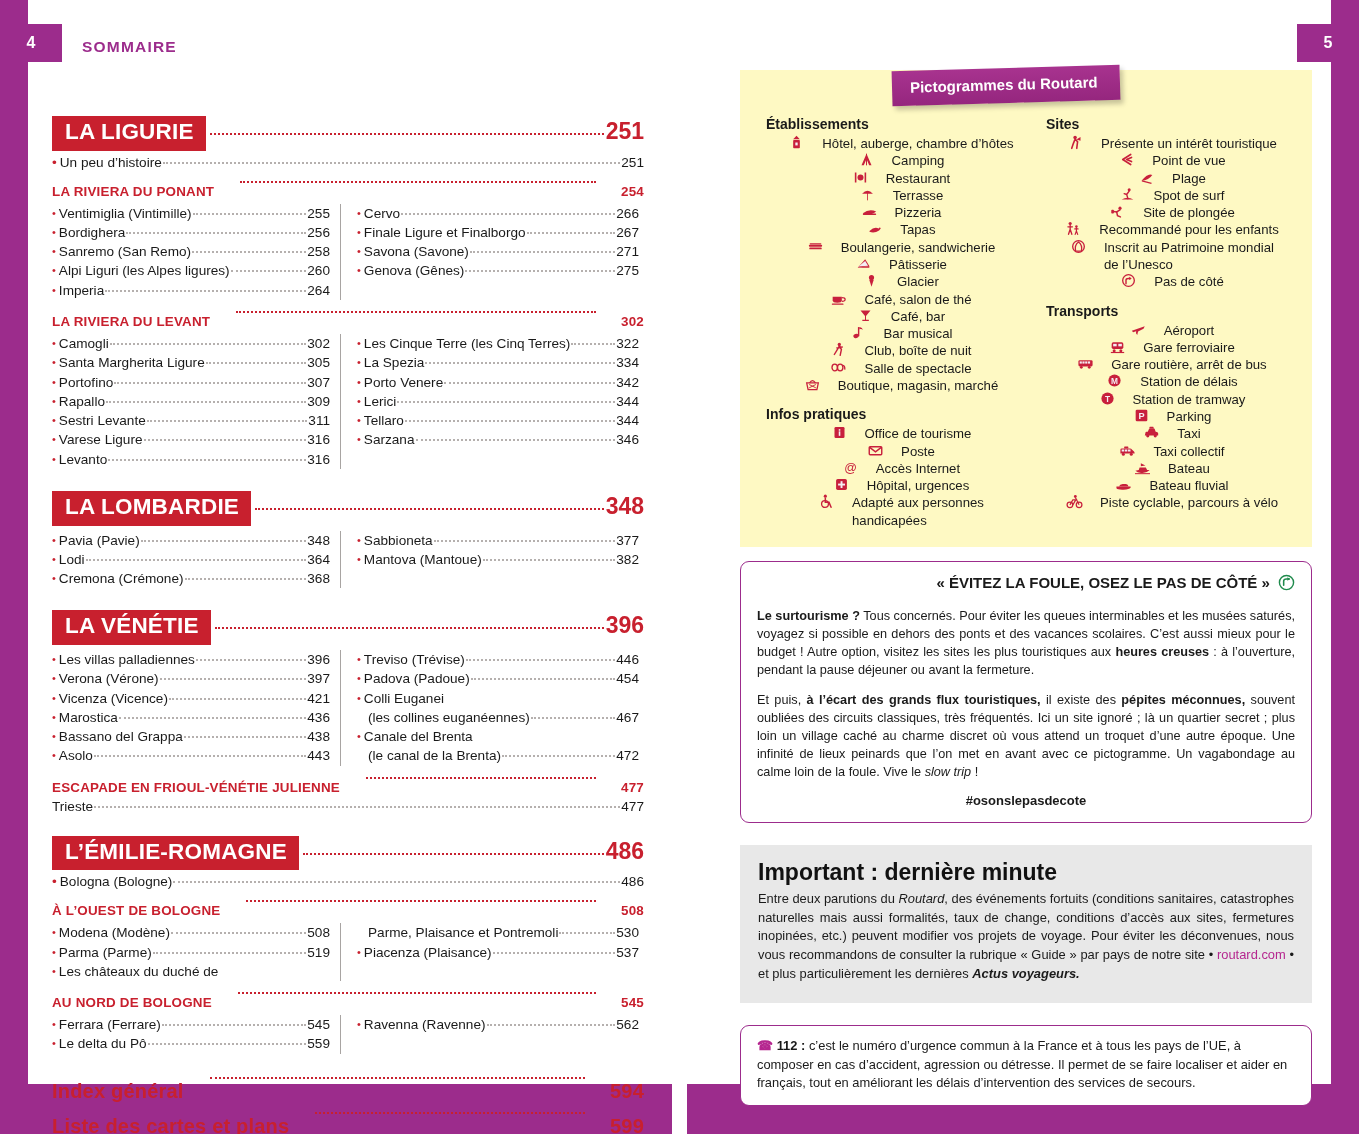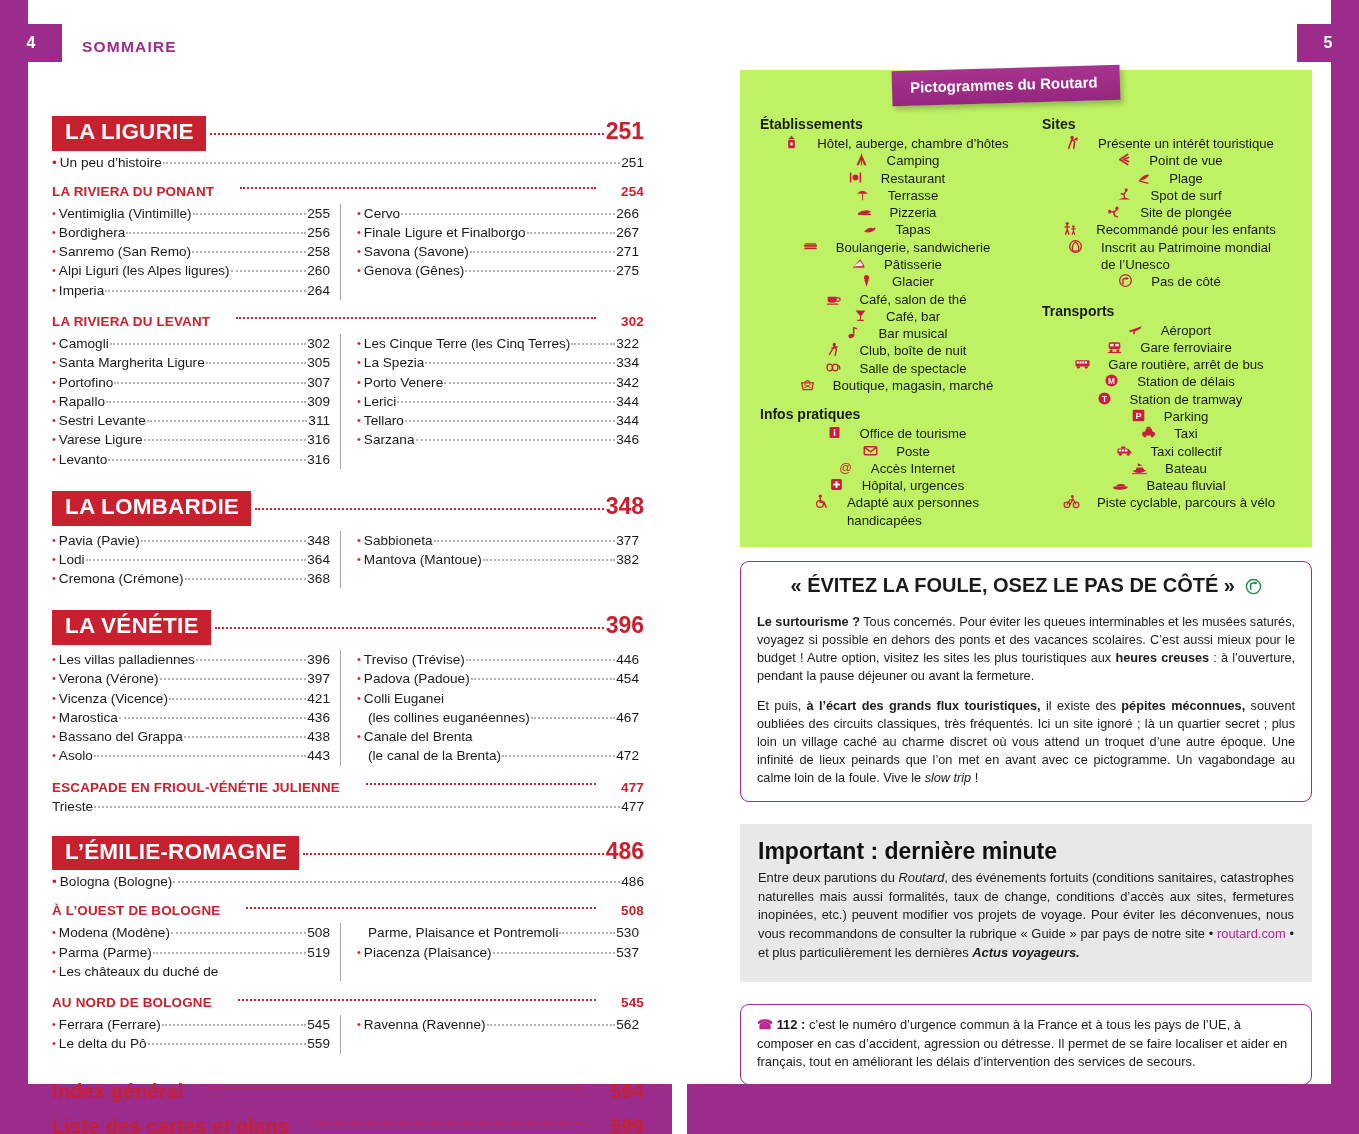--- a/index.html
+++ b/index.html
@@ -41,21 +41,21 @@
   .band .leader{flex:1;margin:0 2px 0 4px;}
   .band-page{color:#c8202e;font-size:23px;font-weight:bold;}
 
   .leader{
     border-bottom:2px dotted #b5b0ae;
     position:relative;top:-4px;height:0;
   }
   .leader.red{border-bottom-color:#c8202e;}
 
   .subhead{
-    display:flex;align-items:center;
+    display:flex;align-items:flex-start;
     color:#c8202e;font-size:13.4px;font-weight:bold;letter-spacing:.2px;
     margin-top:14px;margin-bottom:2px;gap:24px;
   }
   .subhead .txt{white-space:nowrap;}
   .subhead .leader{flex:1;margin:0 1px 0 2px;top:-3px;}
   .subhead .pg{font-weight:bold;}
 
   .single-row{
     display:flex;align-items:baseline;
     font-size:13.6px;color:#1a1a1a;margin:4px 0 0 0;
@@ -87,22 +87,22 @@
   .ribbon{
     position:absolute;left:152px;top:-2px;z-index:3;
     background:linear-gradient(180deg,#a8338f 0%,#95267e 100%);
     color:#fff;font-size:15px;font-weight:bold;
     padding:8px 22px 10px 18px;
     transform:rotate(-1.6deg);
     box-shadow:3px 4px 5px rgba(0,0,0,.22);
     white-space:nowrap;
   }
   .picto-panel{
-    background:#bef264;
-    padding:46px 18px 18px 20px;
+    background:#fef9c3;
+    padding:46px 18px 18px 26px;
     display:flex;
   }
   .picto-col{width:268px;}
   .picto-col.right{width:250px;padding-left:14px;}
   .picto-h{font-size:14px;font-weight:bold;color:#1a1a1a;margin:0 0 3px 0;}
   .picto-h.spaced{margin-top:12px;}
   .picto-row{display:flex;align-items:flex-start;line-height:1.31;justify-content:center;}
   .picto-ic{
     width:34px;min-width:34px;text-align:left;
     color:#c8203c;font-size:13px;line-height:1.31;
@@ -112,21 +112,21 @@
   .picto-lb{font-size:13.2px;color:#1a1a1a;}
   .picto-lb .cont2{display:block;}
 
   
   .box-outline{
     border:1.5px solid #9c2c8c;border-radius:9px;
     margin-top:14px;padding:12px 16px 14px 16px;
     background:#fff;
   }
   .box-title{
-    text-align:center;font-weight:bold;font-size:20px;color:#1a1a1a;
+    text-align:right;font-weight:bold;font-size:15px;color:#1a1a1a;
     margin-bottom:13px;
   }
   .box-title .pasdecote{display:inline-block;vertical-align:-3px;margin-left:4px;}
   .box-p{
     font-size:12.7px;color:#1a1a1a;line-height:1.42;
     text-align:justify;margin:0 0 12px 0;
   }
   .box-p:last-of-type{margin-bottom:0;}
   .hash{text-align:center;font-weight:bold;font-size:13px;color:#1a1a1a;margin-top:12px;}
   b,strong{font-weight:bold;}
@@ -957,20 +957,21 @@
       <span class="pasdecote">
         <svg width="17" height="17" viewBox="0 0 24 24">
           <circle cx="12" cy="12" r="10" fill="none" stroke="#1f8a4c" stroke-width="2"></circle>
           <path d="M8 16 L8 10 Q8 7 12 7 L16 7" fill="none" stroke="#1f8a4c" stroke-width="2.2" stroke-linecap="round"></path>
           <path d="M13.2 4.6 L17 7 L13.2 9.4 Z" fill="#1f8a4c"></path>
         </svg>
       </span>
     </div>
     <p class="box-p"><b>Le surtourisme ?</b><span> Tous concernés. Pour éviter les queues interminables et les musées saturés, voyagez si possible en dehors des ponts et des vacances scolaires. C’est aussi mieux pour le budget ! Autre option, visitez les sites les plus touristiques aux </span><b>heures creuses</b><span> : à l’ouverture, pendant la pause déjeuner ou avant la fermeture.</span></p>
     <p class="box-p"><span>Et puis, </span><b>à l’écart des grands flux touristiques,</b><span> il existe des </span><b>pépites méconnues,</b><span> souvent oubliées des circuits classiques, très fréquentés. Ici un site ignoré ; là un quartier secret ; plus loin un village caché au charme discret où vous attend un troquet d’une autre époque. Une infinité de lieux peinards que l’on met en avant avec ce pictogramme. Un vagabondage au calme loin de la foule. Vive le </span><i>slow trip</i><span> !</span></p>
+    <div class="hash">#osonslepasdecote</div>
   </div>
 
   <div class="grey-box">
     <div class="grey-h">Important : dernière minute</div>
     <p class="grey-p"><span>Entre deux parutions du </span><i>Routard</i><span>, des événements fortuits (conditions sanitaires, catastrophes naturelles mais aussi formalités, taux de change, conditions d’accès aux sites, fermetures inopinées, etc.) peuvent modifier vos projets de voyage. Pour éviter les déconvenues, nous vous recommandons de consulter la rubrique « Guide » par pays de notre site • </span><span class="url">routard.com</span><span> • et plus particulièrement les dernières </span><b><i>Actus voyageurs.</i></b></p>
   </div>
 
   <div class="emergency">
     <p><span class="phone-ic">☎</span> <b>112 :</b><span> c’est le numéro d’urgence commun à la France et à tous les pays de l’UE, à composer en cas d’accident, agression ou détresse. Il permet de se faire localiser et aider en français, tout en améliorant les délais d’intervention des services de secours.</span></p>
   </div>

